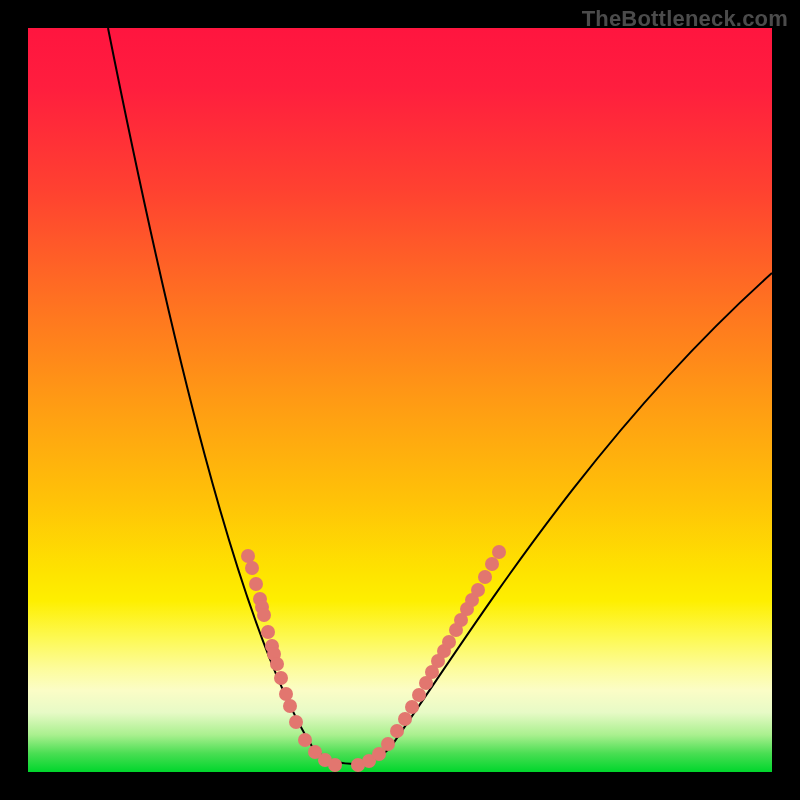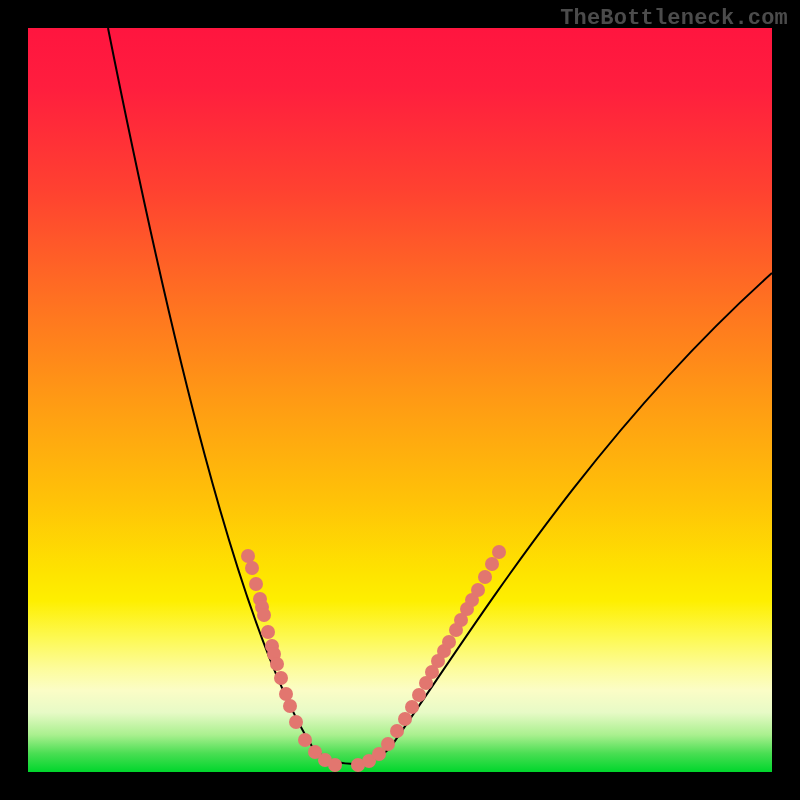--- a/index.html
+++ b/index.html
@@ -36,21 +36,21 @@
     );
     overflow: hidden;
   }
   .watermark {
     position: absolute;
     top: 6px;
     right: 12px;
     color: #4b4b4b;
     font-size: 22px;
     font-weight: 600;
-    font-family: Liberation Mono, monospace;
+    font-family: Liberation Sans, sans-serif;
     letter-spacing: 0.2px;
   }
   svg.plot {
     position: absolute;
     left: 0;
     top: 0;
     width: 744px;
     height: 744px;
   }
   .curve {

